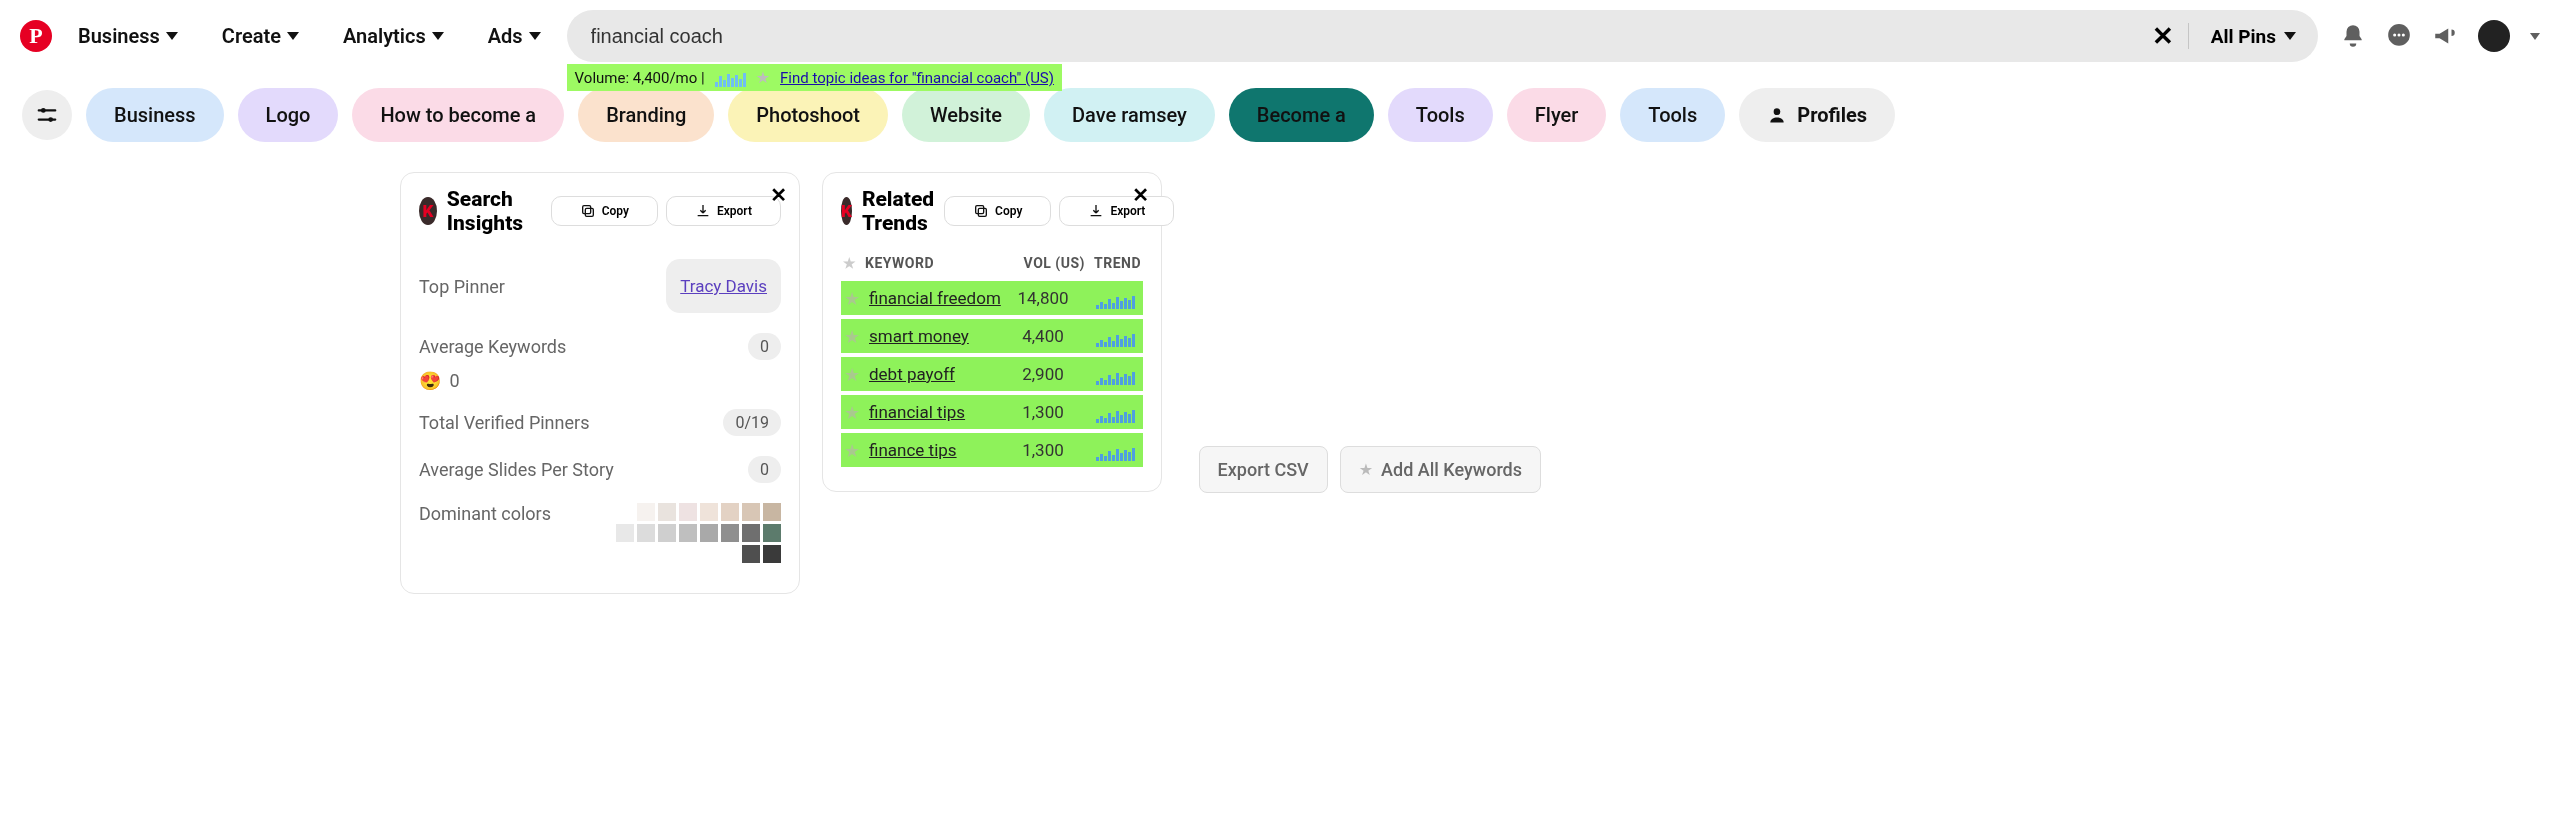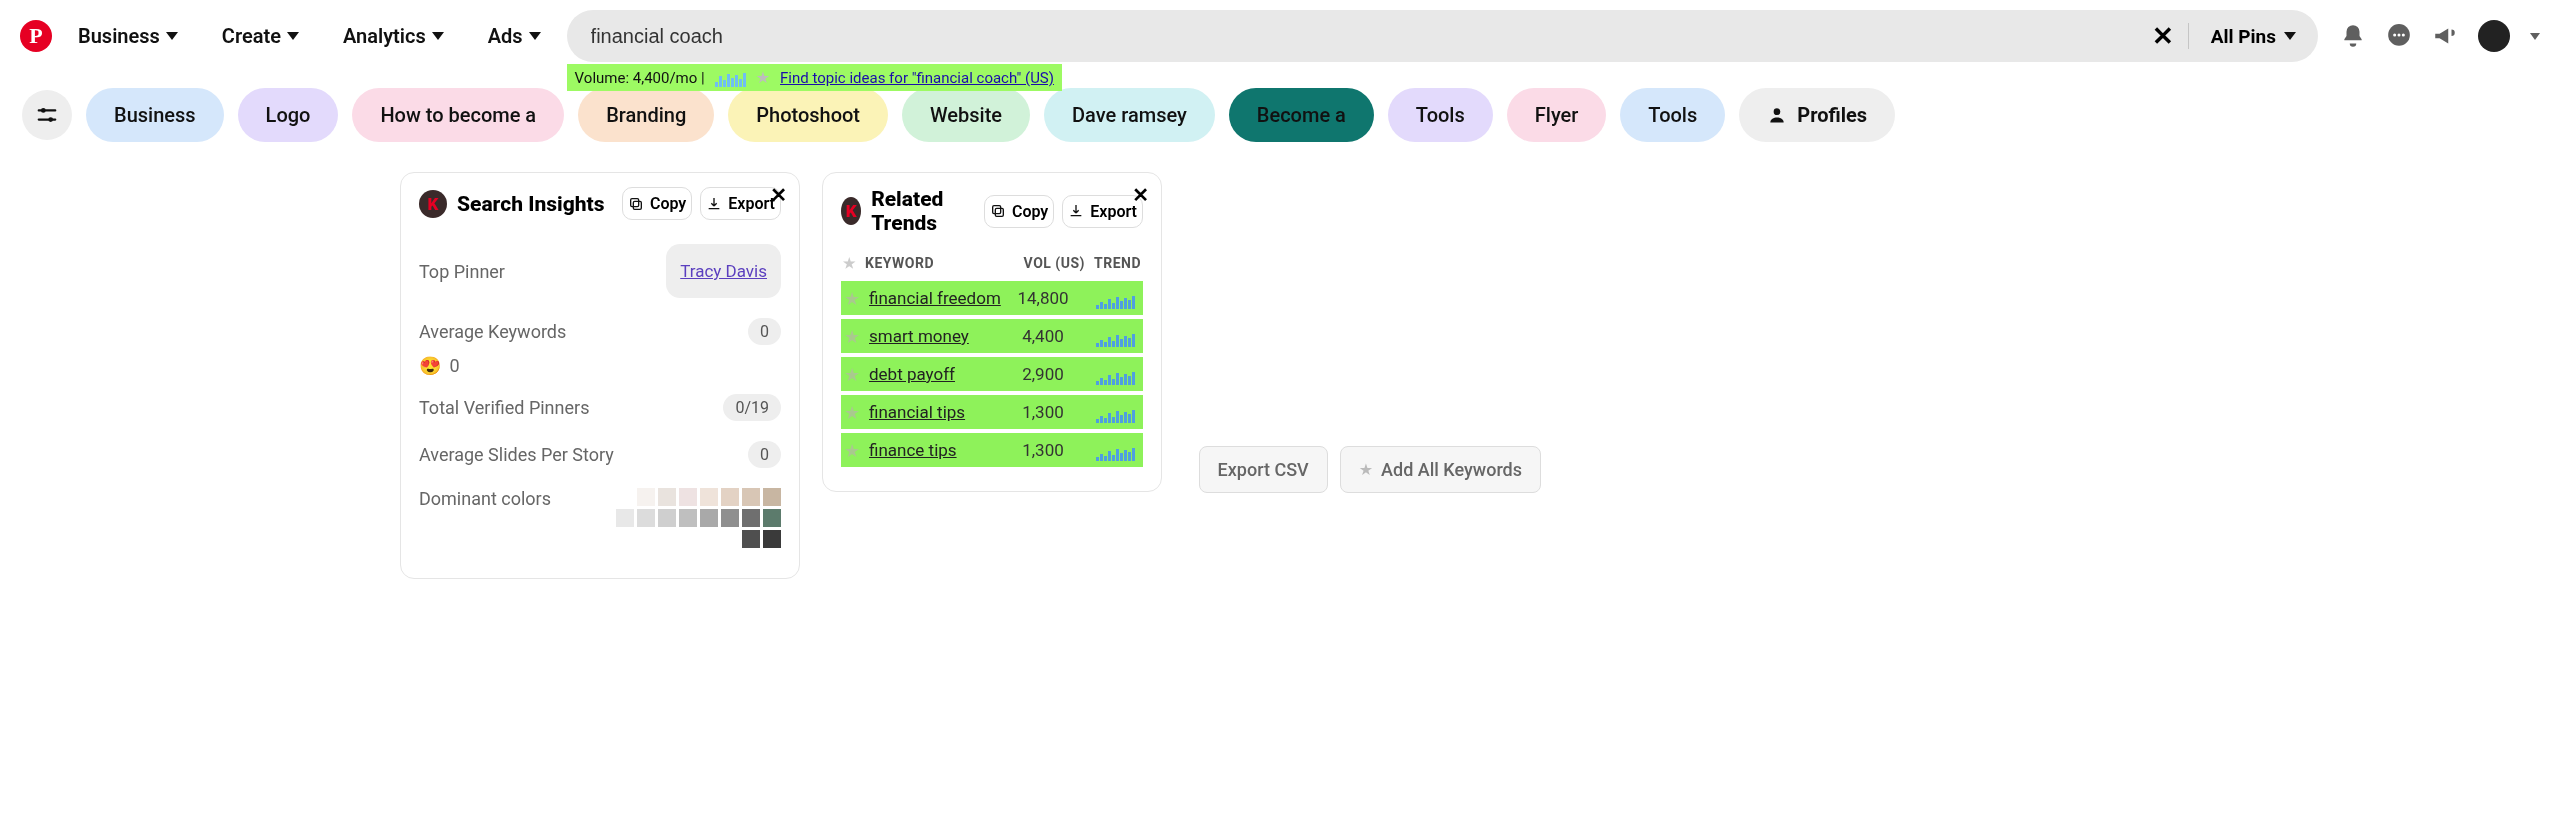--- a/index.html
+++ b/index.html
@@ -49,21 +49,21 @@
     .profiles-chip { background:#eeeeee; display:flex; align-items:center; gap:10px; font-weight:700; }
 
     
     .cards-area { display:flex; gap:22px; padding: 22px 0 0 400px; align-items:flex-start; }
     .card { width: 400px; border:1px solid #e5e5e5; border-radius:14px; padding:14px 18px 20px; position:relative; background:#fff; }
     .wide { width: 340px; }
     .card-header { display:flex; align-items:center; gap:10px; margin-bottom:14px; }
     .kcircle { width:28px; height:28px; border-radius:50%; background:#3a2a2a; color:#e60023; font-weight:900; display:flex; align-items:center; justify-content:center; font-size:17px; }
     .card-title { font-size:21px; font-weight:800; }
     .card-close { position:absolute; right:12px; top:10px; font-size:20px; font-weight:700; cursor:pointer; }
-    .card-btn { border:1px solid #ddd; border-radius:10px; padding:6px 5px; font-size:16px; font-weight:600; display:flex; align-items:center; gap:6px; cursor:pointer; background:#fff; }
+    .card-btn { border:1px solid #ddd; border-radius:10px; padding:6px 28px; font-size:12px; font-weight:600; display:flex; align-items:center; gap:6px; cursor:pointer; background:#fff; }
     .card-btns { margin-left:auto; display:flex; gap:8px; }
 
     .metric-row { display:flex; align-items:center; justify-content:space-between; padding:10px 0; font-size:18px; color:#666; }
     .metric-row .pill { background:#eee; border-radius:14px; padding:4px 12px; font-size:16px; color:#555; }
     .top-pinner-link { background:#eee; border-radius:14px; padding:17px 14px; font-size:17px; }
     .top-pinner-link span { color:#5b3fbf; text-decoration:underline; cursor:pointer; }
     .heart-row { display:flex; align-items:center; gap:8px; font-size:18px; color:#666; padding-bottom:8px; }
 
     .swatches { display:flex; flex-wrap:wrap; gap:3px; width: 180px; justify-content:flex-end; }
     .sw { width:18px; height:18px; }

